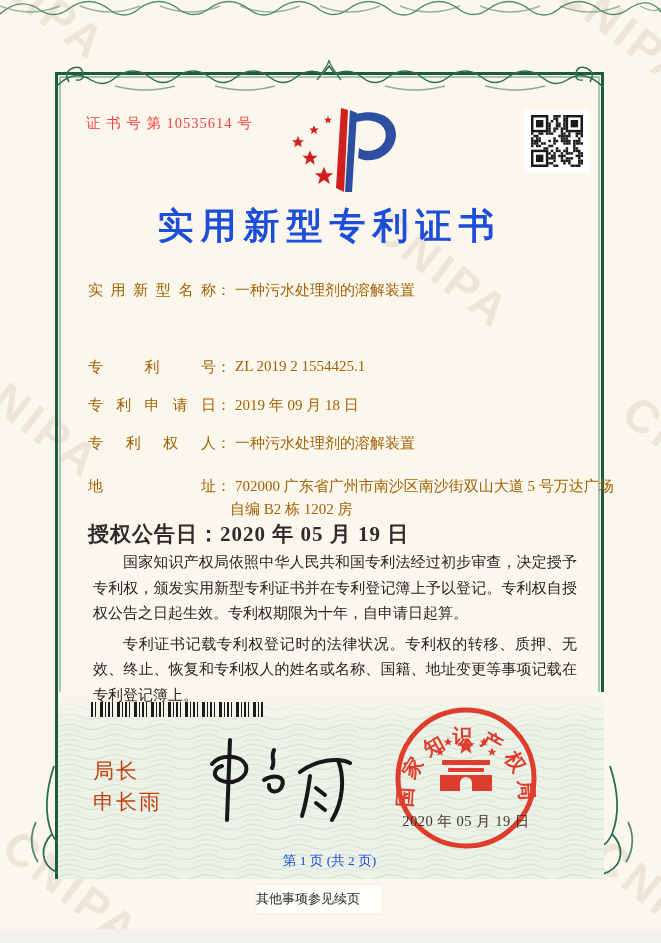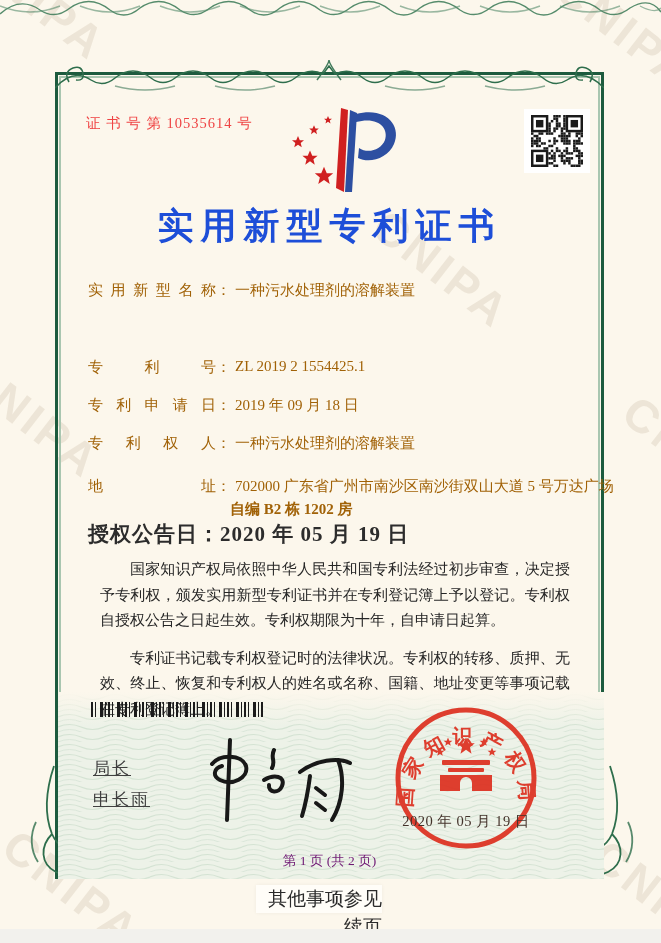--- a/index.html
+++ b/index.html
@@ -19,35 +19,35 @@
         background:linear-gradient(#fcf7ec,rgba(252,247,236,0));}
   .bottom-strip{position:absolute;left:0;top:929px;width:661px;height:14px;background:#f2f1ed;}
   
   .certno{position:absolute;left:86px;top:114px;font-size:14.5px;color:#ef4444;letter-spacing:1px;}
   .title{position:absolute;left:55px;top:202px;width:549px;text-align:center;
          font-size:36px;font-weight:700;letter-spacing:7px;color:#1d4ed8;}
   .frow{position:absolute;left:88px;font-size:15px;color:#a16207;white-space:nowrap;}
   .flabel{display:inline-block;width:128px;text-align:justify;text-align-last:justify;vertical-align:top;}
   .fcolon{display:inline-block;vertical-align:top;}
   .fval{display:inline-block;vertical-align:top;margin-left:4px;}
-  .fval2{display:block;margin-left:132px;padding-left:10px;margin-top:4px;font-weight:bold;}
+  .fval2{display:block;margin-left:132px;padding-left:10px;margin-top:4px;}
   .grantrow{position:absolute;left:88px;top:520px;font-size:21px;white-space:nowrap;letter-spacing:1px;font-weight:bold;}
   .grantno{position:absolute;left:345px;top:520px;font-size:15px;white-space:nowrap;letter-spacing:1px;}
   .paras{position:absolute;left:88px;top:545px;width:494px;font-size:15px;line-height:25.5px;
          color:#262626;text-align:justify;}
-  .paras p{margin:12px;text-indent:2em;}
+  .paras p{margin:5px;text-indent:2em;}
   .barcode{position:absolute;left:91px;top:702px;width:173px;height:15px;
      background-image:repeating-linear-gradient(90deg,
        #1b1b1b 0 2px,transparent 2px 4px,#1b1b1b 4px 5px,transparent 5px 9px,
        #1b1b1b 9px 12px,transparent 12px 14px,#1b1b1b 14px 15px,transparent 15px 17px);}
-  .signer{position:absolute;left:93px;font-size:17px;color:#404040;letter-spacing:2px;text-decoration:underline;}
+  .signer{position:absolute;left:93px;font-size:21px;color:#c2410c;letter-spacing:2px;}
   .pageinfo{position:absolute;left:55px;top:852px;width:549px;text-align:center;
-            font-size:13.5px;color:#701a75;}
+            font-size:13.5px;color:#1d4ed8;}
   .contnote{position:absolute;left:256px;top:885px;width:126px;height:28px;background:#fffdf8;
-            text-align:right;line-height:28px;font-size:19px;color:#2b2b2b;
+            text-align:left;line-height:28px;font-size:13px;color:#2b2b2b;
             box-shadow:0 0 4px rgba(0,0,0,0.05);}
   .sealdate{position:absolute;left:394px;top:812px;width:144px;text-align:center;
             font-size:14.5px;color:#43322a;letter-spacing:0.5px;}
   .qrbox{position:absolute;left:524px;top:109px;width:66px;height:64px;background:#ffffff;
          display:flex;align-items:center;justify-content:center;}
   svg{display:block;}
   .abs{position:absolute;}
 </style>
 </head>
 <body>

